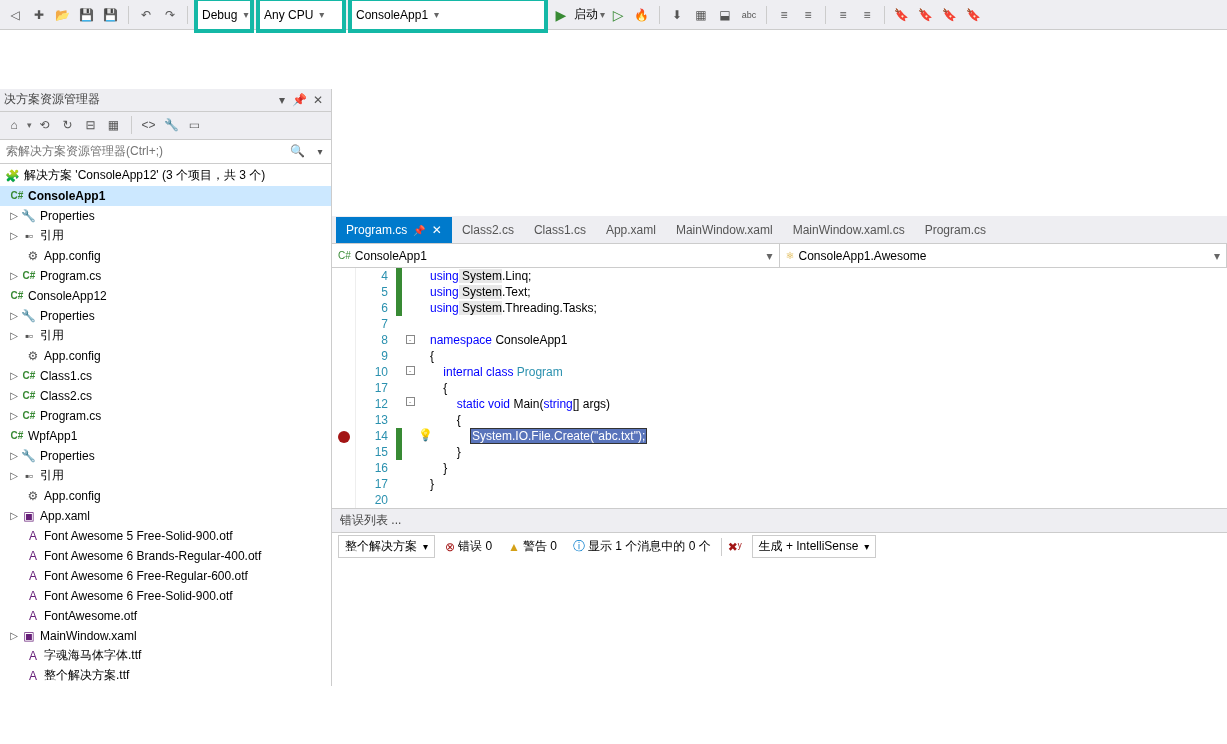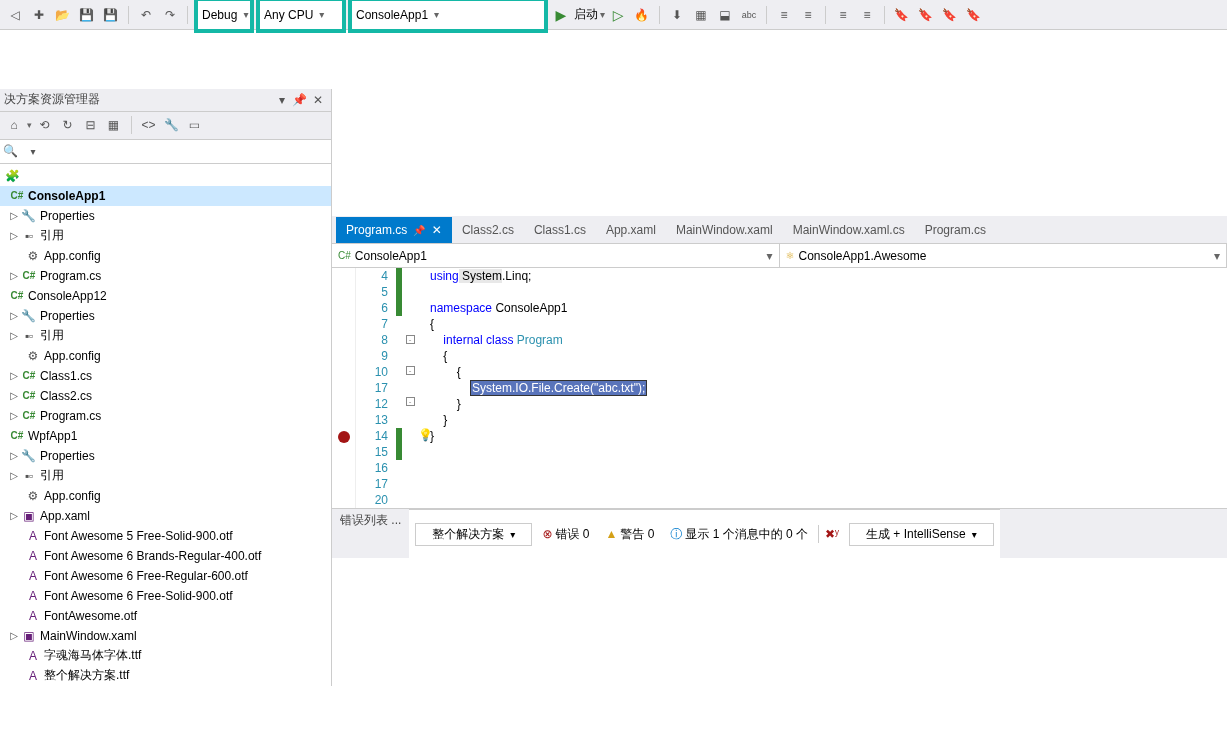--- a/index.html
+++ b/index.html
@@ -65,24 +65,24 @@
 .code-lines { flex: 1; }
 .code-lines > div { height: 16px; line-height: 16px; white-space: pre; }
 .kw { color: #0000ff; }
 .type { color: #2b91af; }
 .highlight { background: #5974bb; color: #fff; padding: 0 1px; border:1px solid #333;}
 .light-bulb { color: #d4a017; }
 
 .editor-footer { height: 24px; border-top: 1px solid #ccc; display: flex; align-items: center; padding: 0 8px; gap: 12px; font-size: 12px; background: #fff; }
 .green-check { color: #388a34; }
 
-.error-panel { height: 50px; border-top: 1px solid #ccc; background: #eeeef2; display: flex; flex-direction: row; }
+.error-panel { height: 50px; border-top: 1px solid #ccc; background: #eeeef2; display: flex; flex-direction: column; }
 .error-header { padding: 3px 8px; font-size: 12px; color: #444; }
 .error-bar { display: flex; align-items: center; padding: 2px 6px; gap: 4px; background: #fff; border-top: 1px solid #ccc; }
-.err-combo { border: 1px solid #ccc; padding: 2px 16px; font-size: 12px; display: flex; align-items: center; }
+.err-combo { border: 1px solid #ccc; padding: 2px 6px; font-size: 12px; display: flex; align-items: center; }
 .err-combo::after { content: "▾"; margin-left: 6px; font-size: 10px; }
 .err-btn { padding: 2px 6px; display: flex; align-items: center; gap: 3px; font-size: 12px; }
 .err-red { color: #a31515; }
 .err-yellow { color: #d4a017; }
 .err-blue { color: #007acc; }
 </style>
 </head>
 <body>
 
 <div class="toolbar">
@@ -136,26 +136,28 @@
       <div class="ptb">⟲</div>
       <div class="ptb">↻</div>
       <div class="ptb">⊟</div>
       <div class="ptb">▦</div>
       <div class="tb-sep"></div>
       <div class="ptb">&lt;&gt;</div>
       <div class="ptb">🔧</div>
       <div class="ptb">▭</div>
     </div>
     <div class="search-row">
+      <input class="search-input" placeholder="索解决方案资源管理器(Ctrl+;)" style="">
       <span class="search-icon">🔍</span>
       <span class="search-icon" style="font-size:10px">▾</span>
     </div>
     <div class="tree">
       <div class="tree-node">
           <span class="icon">🧩</span>
+          <span class="node-label">解决方案 'ConsoleApp12' (3 个项目，共 3 个)</span>
         </div>
 
       <div class="tree-node selected" style="padding-left:8px">
           <span class="icon cs">C#</span>
           <span class="node-label bold">ConsoleApp1</span>
         </div>
       <div class="tree-node" style="padding-left:8px">
           <span class="expander">▷</span>
           <span class="icon wrench">🔧</span>
           <span class="node-label">Properties</span>
@@ -327,25 +329,28 @@
           <div class="fold-box">-</div>
         <div style="height:16px"></div>
           <div class="fold-box">-</div>
       </div>
       <div style="width:12px;text-align:center">
         <div style="height:160px"></div>
         <div class="light-bulb">💡</div>
       </div>
       <div class="code-lines">
         <div><span class="kw">using</span><span style="background:#e8e8e8"> System</span><span>.Linq;</span></div>
+        <div><span class="kw">using</span><span style="background:#e8e8e8"> System</span><span>.Text;</span></div>
+        <div><span class="kw">using</span><span style="background:#e8e8e8"> System</span><span>.Threading.Tasks;</span></div>
         <div></div>
         <div><span class="kw">namespace</span><span> ConsoleApp1</span></div>
         <div>{</div>
         <div><span class="kw">    internal</span><span class="kw"> class</span><span class="type"> Program</span></div>
         <div>    {</div>
+        <div><span class="kw">        static</span><span class="kw"> void</span><span> Main</span><span>(</span><span class="kw">string</span><span>[] args)</span></div>
         <div>        {</div>
         <div>            <span class="highlight">System.IO.File.Create("abc.txt");</span></div>
         <div>        }</div>
         <div>    }</div>
         <div>}</div>
         <div></div>
       </div>
     </div>
 
 

